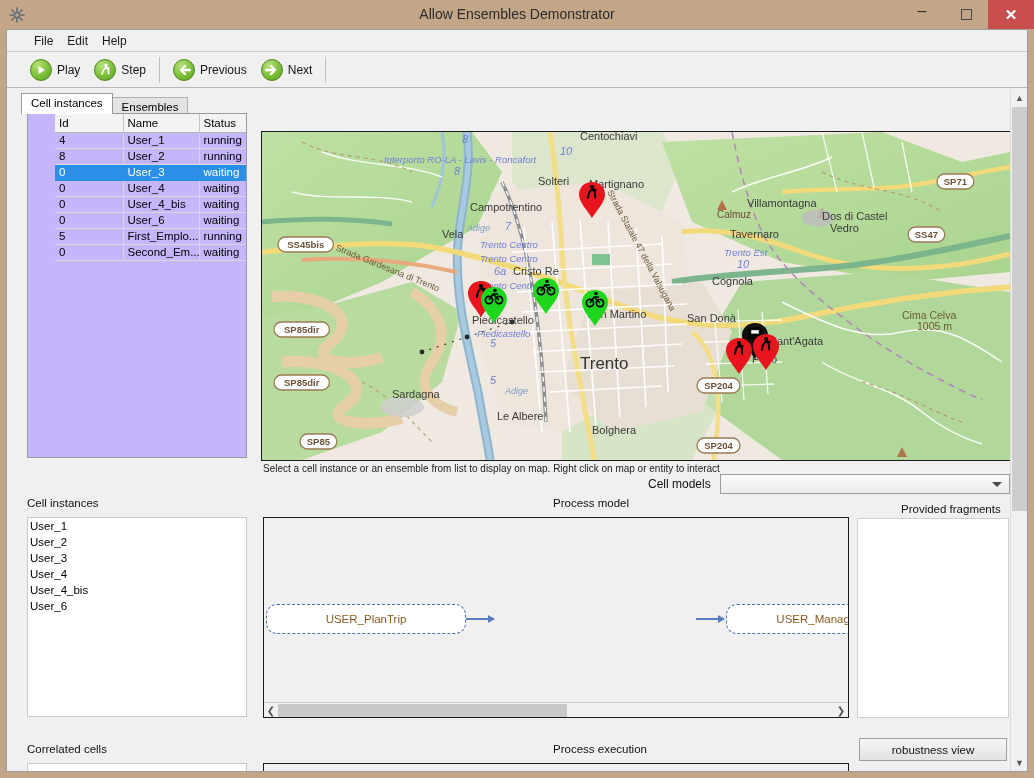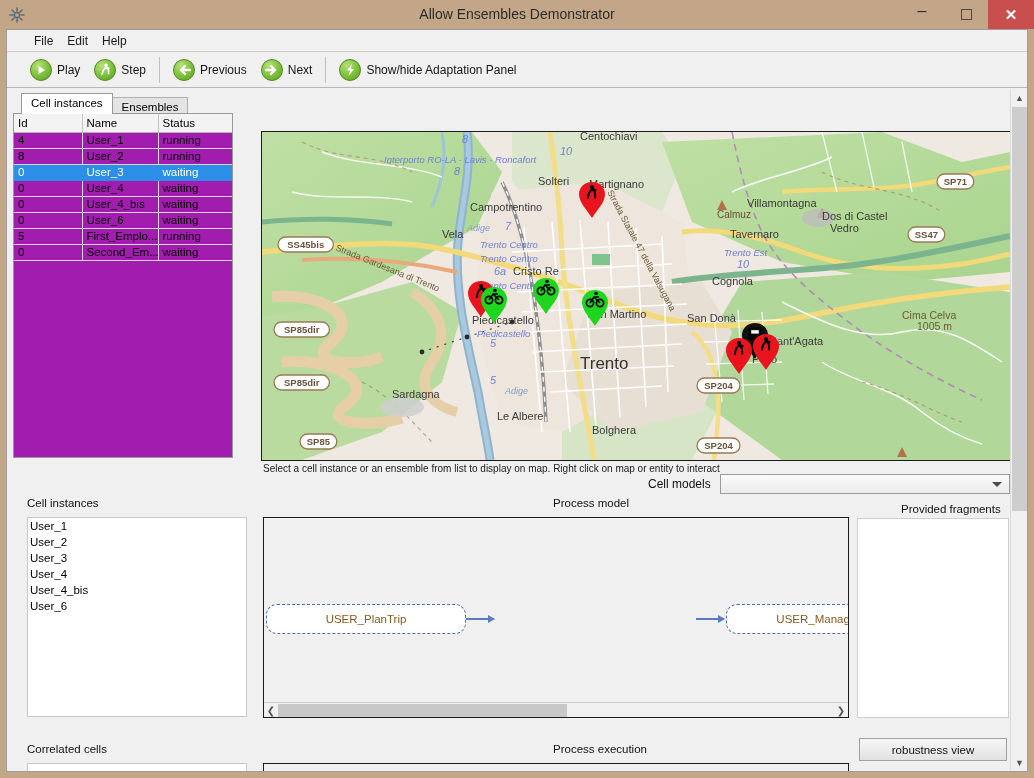--- a/index.html
+++ b/index.html
@@ -100,25 +100,26 @@
     border: 1px solid #b0b0b0; border-bottom: none;
     background: #e4e4e4;
     margin-right: -1px;
     position: relative; top: 2px;
   }
   .tab.active {
     background: #fff; top: 0; padding-bottom: 5px; z-index: 2;
     border-color: #9a9a9a;
   }
   .table-wrap {
-    position: absolute; left: 6px; top: 83px;
+    position: absolute; left: 20px; top: 83px;
     width: 220px; height: 345px;
-    background: #a21caf;
+    background: #c4b5fd;
     border: 1px solid #9a9a9a;
     overflow: hidden;
+    padding-left: 27px;
   }
   table.cells { width: 100%; border-collapse: collapse; table-layout: fixed; }
   table.cells th {
     font-size: 11.5px; font-weight: normal; text-align: left;
     padding: 2px 4px; height: 18px;
     background: #f3f3f3;
     border-right: 1px solid #c4c4c4;
     border-bottom: 1px solid #b5b5b5;
     color: #000;
   }
@@ -307,28 +308,20 @@
       </div>
       <div class="tb-btn">
         <span class="gicon">
           <svg width="13" height="12" viewBox="0 0 13 12">
             <path d="M1 6 H9 M6 2 L10 6 L6 10" stroke="#fff" stroke-width="2.3" fill="none" stroke-linecap="round" stroke-linejoin="round"></path>
           </svg>
         </span>
         <span class="tb-label">Next</span>
       </div>
       <div class="tb-sep"></div>
-      <div class="tb-btn">
-        <span class="gicon">
-          <svg width="13" height="14" viewBox="0 0 13 14">
-              <polygon points="8,1 3,7.5 6.2,7.5 4.6,13 10,6 6.8,6" fill="#fff"></polygon>
-            </svg>
-        </span>
-        <span class="tb-label">Show/hide Adaptation Panel</span>
-      </div>
     </div>
 
     <div class="tabs-row">
       <div class="tab active">Cell instances</div>
       <div class="tab">Ensembles</div>
     </div>
 
     <div class="table-wrap">
       <table class="cells">
         <colgroup>

